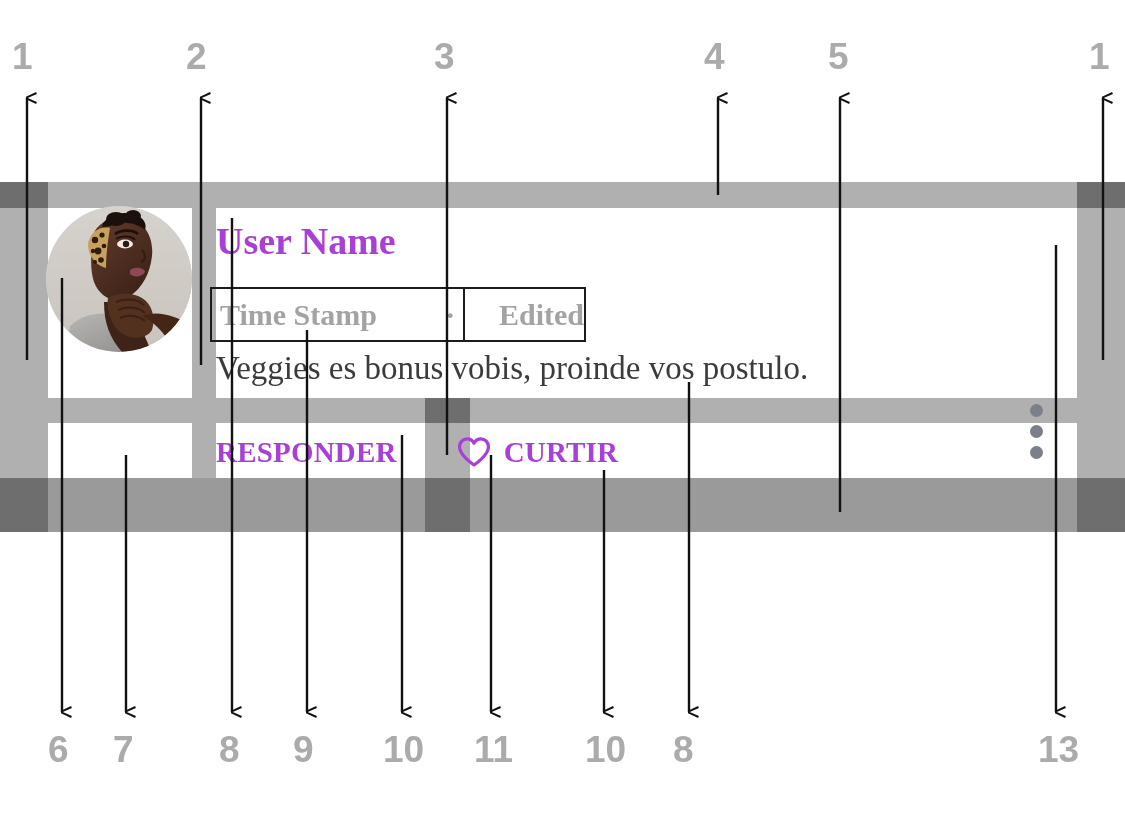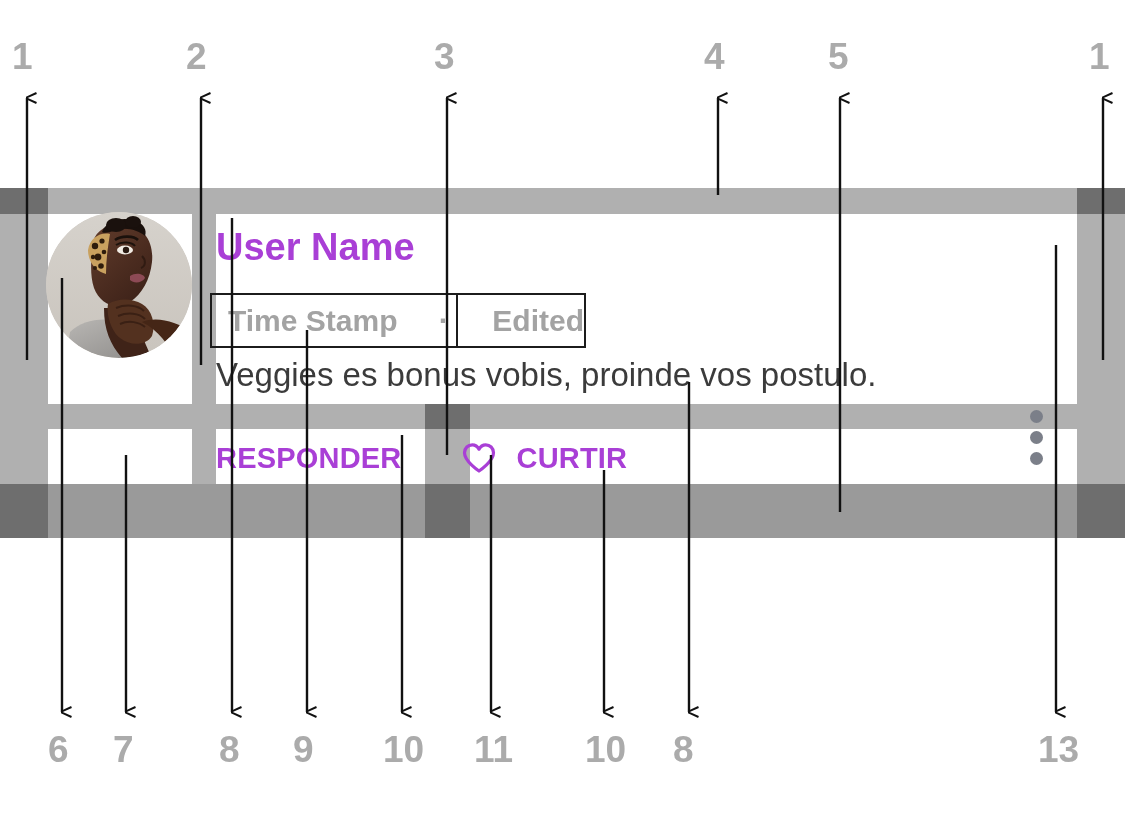--- a/index.html
+++ b/index.html
@@ -35,24 +35,25 @@
     position: absolute;
     left: 0; top: 0;
     width: 1125px; height: 816px;
     pointer-events: none;
   }
 
   
   #card {
     position: absolute;
     left: 0;
-    top: 188px;
+    top: 182px;
     width: 1125px;
     height: 286px;
     background: #ffffff;
+    font-family: Liberation Serif, serif;
   }
 
   
   .band {
     position: absolute;
     background: #b0b0b0;
   }
   .band.dark {
     background: #6e6e6e;
   }
@@ -100,21 +101,21 @@
   }
   #metabox .cell {
     height: 100%;
     display: flex;
     align-items: center;
     font-size: 30px;
     font-weight: bold;
     color: #a3a3a3;
     white-space: nowrap;
   }
-  #ts-cell { padding-left: 16px; width: 228px; }
+  #ts-cell { padding-left: 8px; width: 228px; }
   #sep-cell {
     width: 28px;
     justify-content: center;
     border-right: 2px solid #1c1c1c;
     font-size: 30px;
   }
   #edited-cell { padding-left: 34px; }
 
   #body {
     position: absolute;
@@ -137,21 +138,21 @@
   .action-label {
     font-size: 29px;
     font-weight: bold;
     color: #a93fd6;
     letter-spacing: 0.2px;
     white-space: nowrap;
   }
   #like-action {
     display: flex;
     align-items: flex-end;
-    gap: 21px;
+    gap: 13px;
     margin-left: 60px;
   }
   #heart-icon svg { display: block; }
 
   #overflow-menu {
     position: absolute;
     left: 1030px;
     top: 222px;
     display: flex;
     flex-direction: column;

